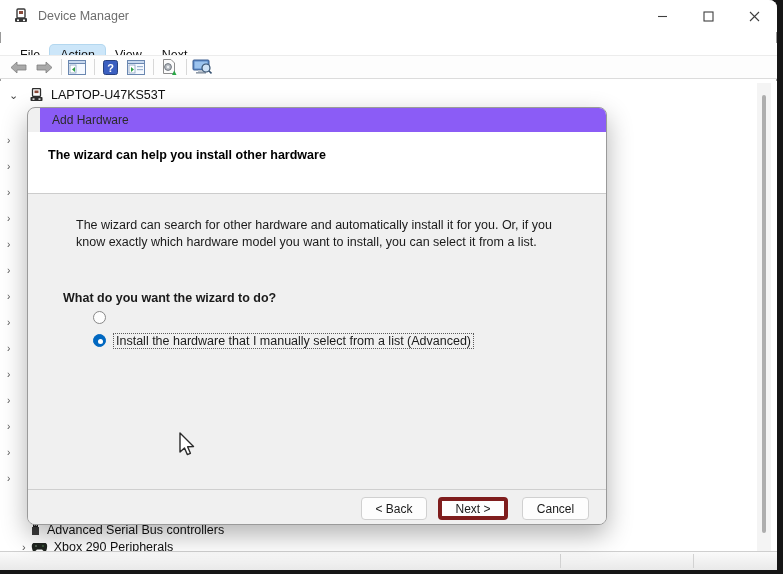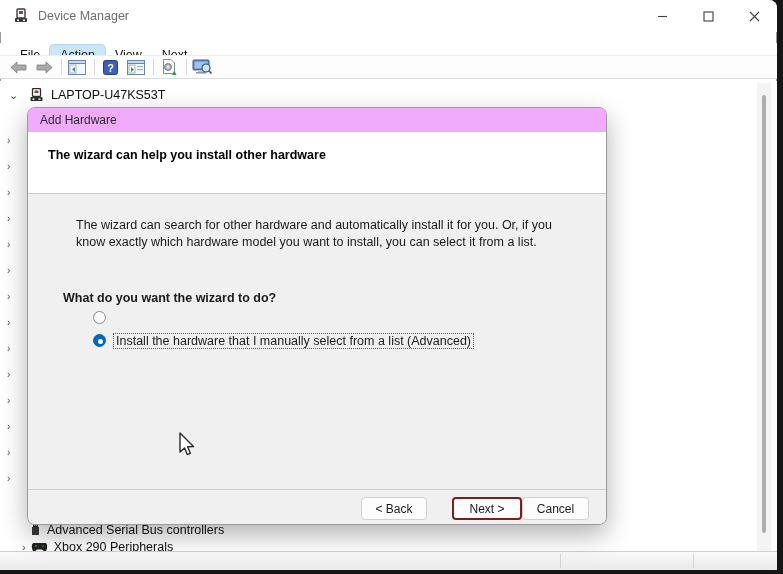--- a/index.html
+++ b/index.html
@@ -54,42 +54,42 @@
   .statusbar { position:absolute; left:0; top:551px; width:777px; height:19px; background:linear-gradient(#fafafa,#e9e9e9); border-top:1px solid #cfcfcf; }
   .status-sep { position:absolute; top:2px; bottom:2px; width:1px; background:#d2d2d2; }
 
   
   .dialog {
     position:absolute; left:27px; top:107px; width:580px; height:418px;
     background:#f0f0f0; border:1px solid #9a9a9a; border-radius:8px;
     box-shadow:0 10px 26px rgba(0,0,0,.30);
     overflow:hidden; font-size:12.5px; color:#1a1a1a;
   }
-  .dlg-titlebar { position:absolute; left:0; top:0; right:0; height:24px; background:#f0abfc; display:flex; align-items:center; padding-left:12px; font-size:12px; color:#2b2b2b; }
+  .dlg-titlebar { position:absolute; left:12px; top:0; right:0; height:24px; background:#8b5cf6; display:flex; align-items:center; padding-left:12px; font-size:12px; color:#2b2b2b; }
   .dlg-header { position:absolute; left:0; top:24px; right:0; height:62px; background:#ffffff; border-bottom:1px solid #cccccc; }
   .dlg-heading { position:absolute; left:20px; top:16px; font-weight:bold; font-size:12.5px; color:#000; }
   .dlg-body { position:absolute; left:0; top:87px; right:0; bottom:35px; background:#f0f0f0; }
   .dlg-para { position:absolute; left:48px; top:22px; line-height:17px; white-space:nowrap; }
   .dlg-question { position:absolute; left:35px; top:96px;font-weight:bold; }
   .dlg-options { position:absolute; left:65px; top:111px; }
   .option-row { display:flex; align-items:center; height:23px; }
   .radio { width:13px; height:13px; border-radius:50%; flex:0 0 auto; margin-right:7px; position:relative; }
   .radio.unchecked { background:#fdfdfd; border:1px solid #888888; }
   .radio.checked { background:#0067c0; border:1px solid #0067c0; }
   .radio.checked::after { content:""; position:absolute; left:4px; top:4px; width:5px; height:5px; border-radius:50%; background:#ffffff; }
   .option-label.focused { border:1px dotted #5a5a5a; padding:0 2px; }
   .dlg-buttons { position:absolute; left:0; bottom:0; right:0; height:35px; border-top:1px solid #cfcfcf; background:#f0f0f0; }
   .dlg-btn {
     position:absolute; top:7px; height:23px; background:#fdfdfd;
     border:1px solid #d0d0d0; border-radius:4px;
     font-size:12px; color:#1a1a1a; display:flex; align-items:center; justify-content:center;
     font-family:"Liberation Sans", sans-serif;
   }
   .btn-back { left:333px; width:66px; }
-  .btn-next { left:424px; width:70px; border:2px solid #7f1d1d; }
+  .btn-next { left:410px; width:70px; border:4px solid #7f1d1d; }
   .btn-cancel { left:494px; width:67px; }
 
   
   .cursor { position:absolute; left:176px; top:431px; z-index:30; }
 </style>
 </head>
 <body>
 
 <div id="screen">
   <div class="window">

